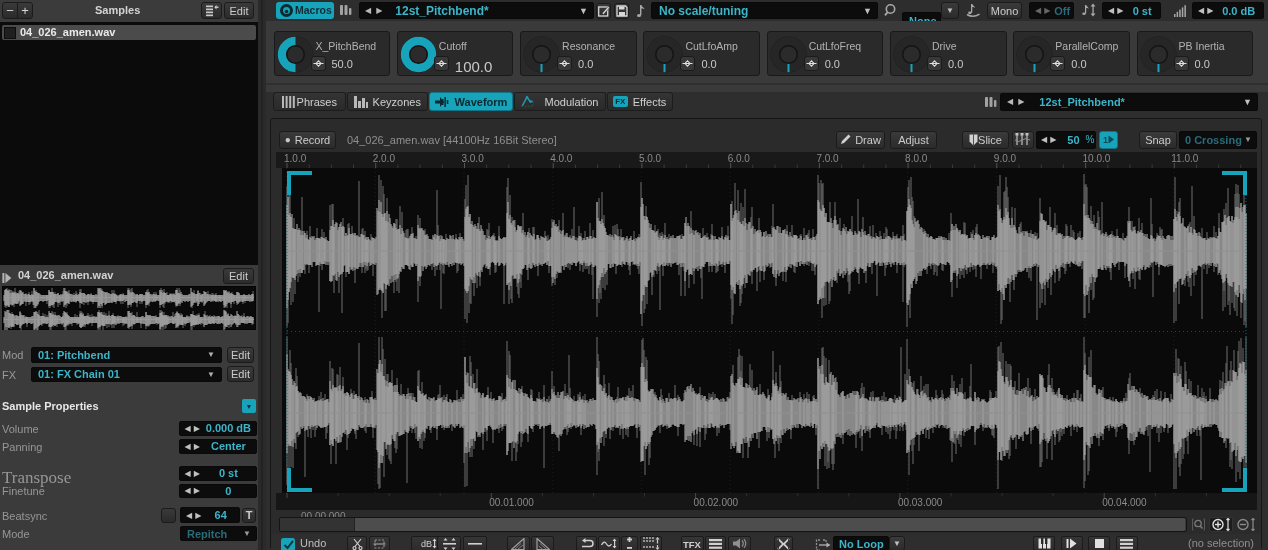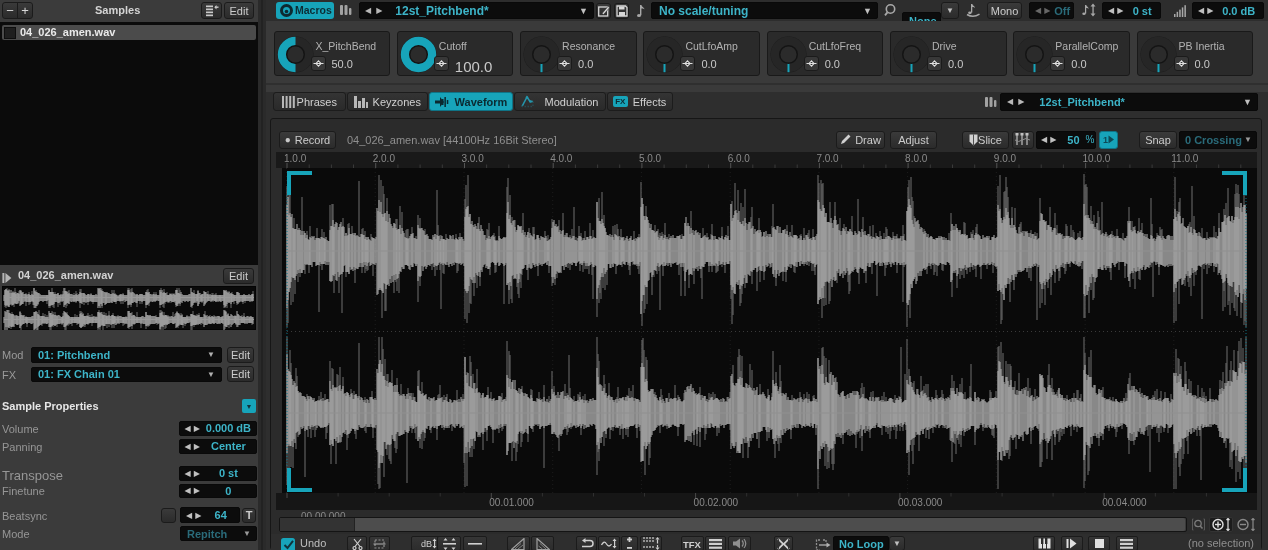--- a/index.html
+++ b/index.html
@@ -73,21 +73,21 @@
 <div class="abs" style="left:2px;top:422.5px;color:#969696;font-size:11px;font-weight:normal;white-space:nowrap;">Volume</div>
 <div class="fld" style="left:178.5px;top:421px;width:78.5px;height:14.5px;">
     <span style="color:#c0c0c0;font-size:8px;margin-left:5px;letter-spacing:3px;">◀▶</span>
     <span style="flex:1;text-align:center;color:#3db4c8;font-weight:bold;font-size:11px;margin-right:2px;">0.000 dB</span>
   </div>
 <div class="abs" style="left:2px;top:440.5px;color:#969696;font-size:11px;font-weight:normal;white-space:nowrap;">Panning</div>
 <div class="fld" style="left:178.5px;top:439px;width:78.5px;height:14.5px;">
     <span style="color:#c0c0c0;font-size:8px;margin-left:5px;letter-spacing:3px;">◀▶</span>
     <span style="flex:1;text-align:center;color:#3db4c8;font-weight:bold;font-size:11px;margin-right:2px;">Center</span>
   </div>
-<div class="abs" style="left:2px;top:467.5px;color:#969696;font-size:13px;font-weight:normal;white-space:nowrap;">Transpose</div>
+<div class="abs" style="left:2px;top:467.5px;color:#969696;font-size:17px;font-weight:normal;white-space:nowrap;font-family:Liberation Serif, serif;">Transpose</div>
 <div class="fld" style="left:178.5px;top:466px;width:78.5px;height:14.5px;">
     <span style="color:#c0c0c0;font-size:8px;margin-left:5px;letter-spacing:3px;">◀▶</span>
     <span style="flex:1;text-align:center;color:#3db4c8;font-weight:bold;font-size:11px;margin-right:2px;">0 st</span>
   </div>
 <div class="abs" style="left:2px;top:485.0px;color:#969696;font-size:11px;font-weight:normal;white-space:nowrap;">Finetune</div>
 <div class="fld" style="left:178.5px;top:483.5px;width:78.5px;height:14.5px;">
     <span style="color:#c0c0c0;font-size:8px;margin-left:5px;letter-spacing:3px;">◀▶</span>
     <span style="flex:1;text-align:center;color:#3db4c8;font-weight:bold;font-size:11px;margin-right:2px;">0</span>
   </div>
 <div class="abs" style="left:2px;top:510px;color:#969696;font-size:11px;font-weight:normal;white-space:nowrap;">Beatsync</div>

